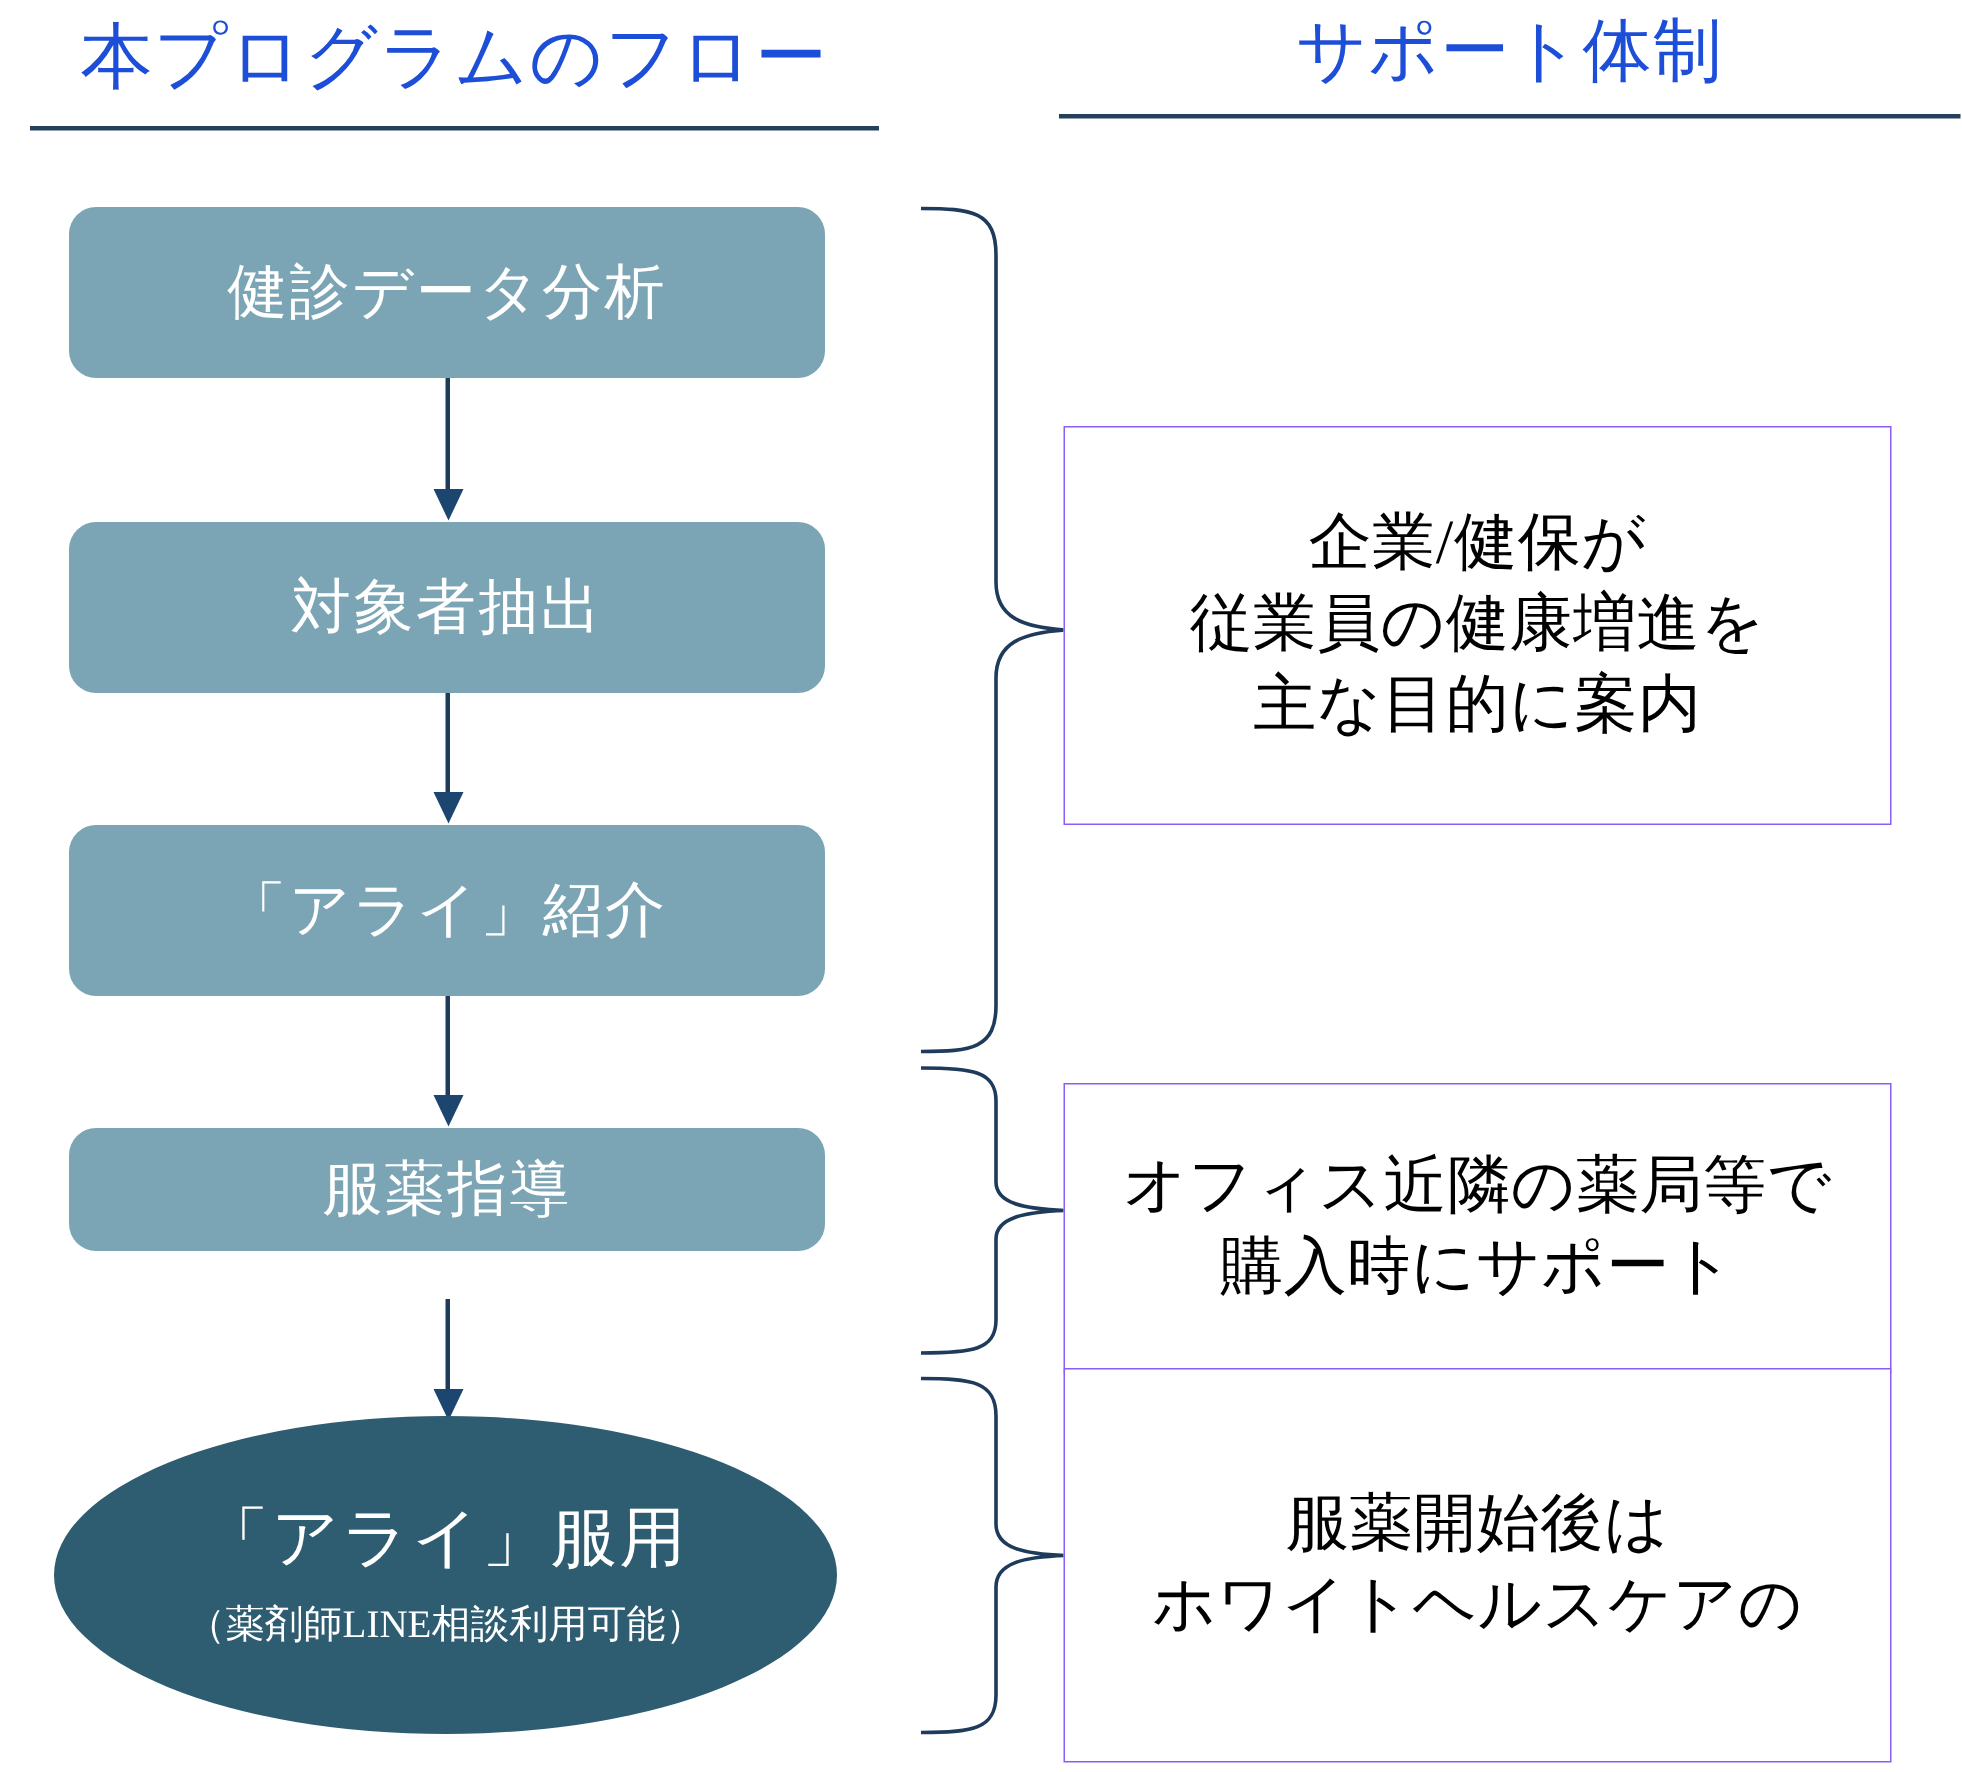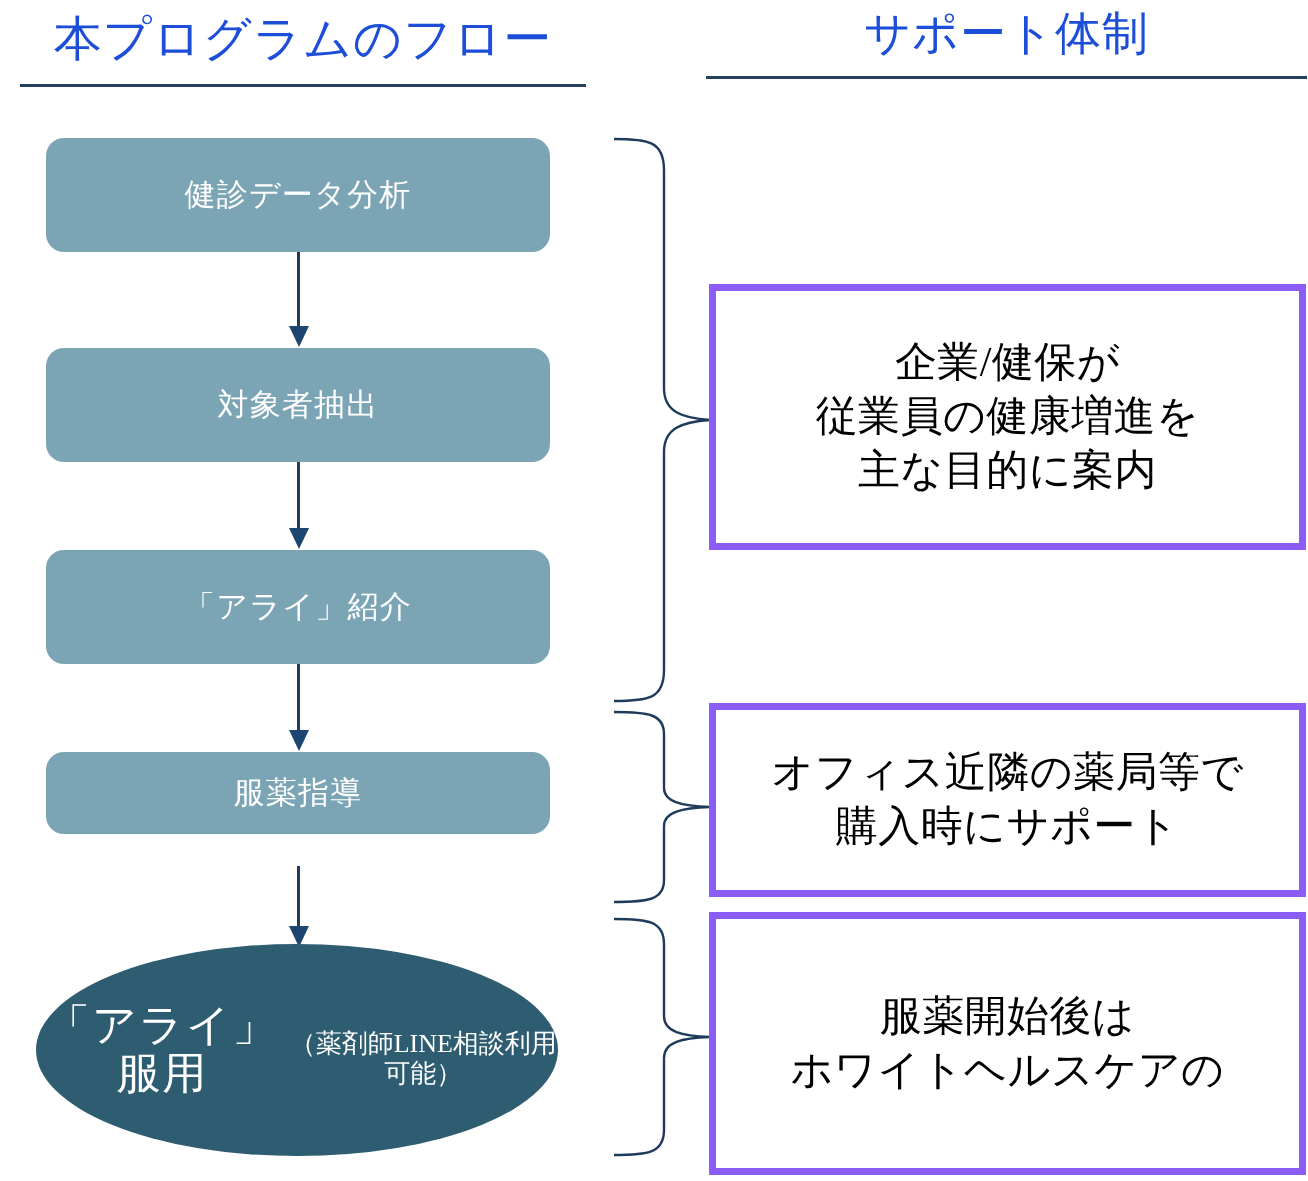--- a/index.html
+++ b/index.html
@@ -54,42 +54,42 @@
   .flow-box {
     position: absolute;
     left: 46px;
     width: 504px;
     background: #7ba5b5;
     border-radius: 18px;
     display: flex;
     align-items: center;
     justify-content: center;
     color: #ffffff;
-    font-size: 31px;
+    font-size: 40px;
     line-height: 1.15;
     letter-spacing: 0.04em;
     text-align: center;
     box-sizing: border-box;
   }
   #flow-1 { top: 138px; height: 114px; }
   #flow-2 { top: 348px; height: 114px; }
   #flow-3 { top: 550px; height: 114px; }
   #flow-4 { top: 752px; height: 82px; }
 
   
   #flow-ellipse {
     position: absolute;
     left: 36px;
     top: 944px;
     width: 522px;
     height: 212px;
     background: #2e5c70;
     border-radius: 50%;
     display: flex;
-    flex-direction: row;
+    flex-direction: column;
     align-items: center;
     justify-content: center;
     color: #ffffff;
     text-align: center;
     box-sizing: border-box;
   }
   #flow-ellipse .ell-main {
     font-size: 44px;
     line-height: 1.1;
     letter-spacing: 0.04em;
@@ -133,35 +133,35 @@
   #arrow-3 .shaft { height: 68px; }
   #arrow-3 .head  { top: 66px; }
   #arrow-4 { top: 866px; height: 82px; }
   #arrow-4 .shaft { height: 62px; }
   #arrow-4 .head  { top: 60px; }
 
   
   .support-box {
     position: absolute;
     left: 709px;
-    width: 597px;
+    width: 552px;
     background: #ffffff;
-    border: 7px solid #8b5cf6;
+    border: 1px solid #8b5cf6;
     box-sizing: border-box;
     display: flex;
     flex-direction: column;
     align-items: center;
     justify-content: center;
     color: #000000;
     font-size: 42px;
     line-height: 1.28;
     letter-spacing: 0.01em;
   }
   #support-1 { top: 284px; height: 266px; }
-  #support-2 { top: 703px; height: 194px; }
+  #support-2 { top: 722px; height: 194px; }
   #support-3 { top: 912px; height: 263px; font-family: Liberation Serif, serif; }
 
   
   .brace {
     position: absolute;
     left: 608px;
   }
   #brace-1 { top: 130px; width: 108px; height: 580px; }
   #brace-2 { top: 704px; width: 108px; height: 206px; }
   #brace-3 { top: 910px; width: 108px; height: 254px; }

